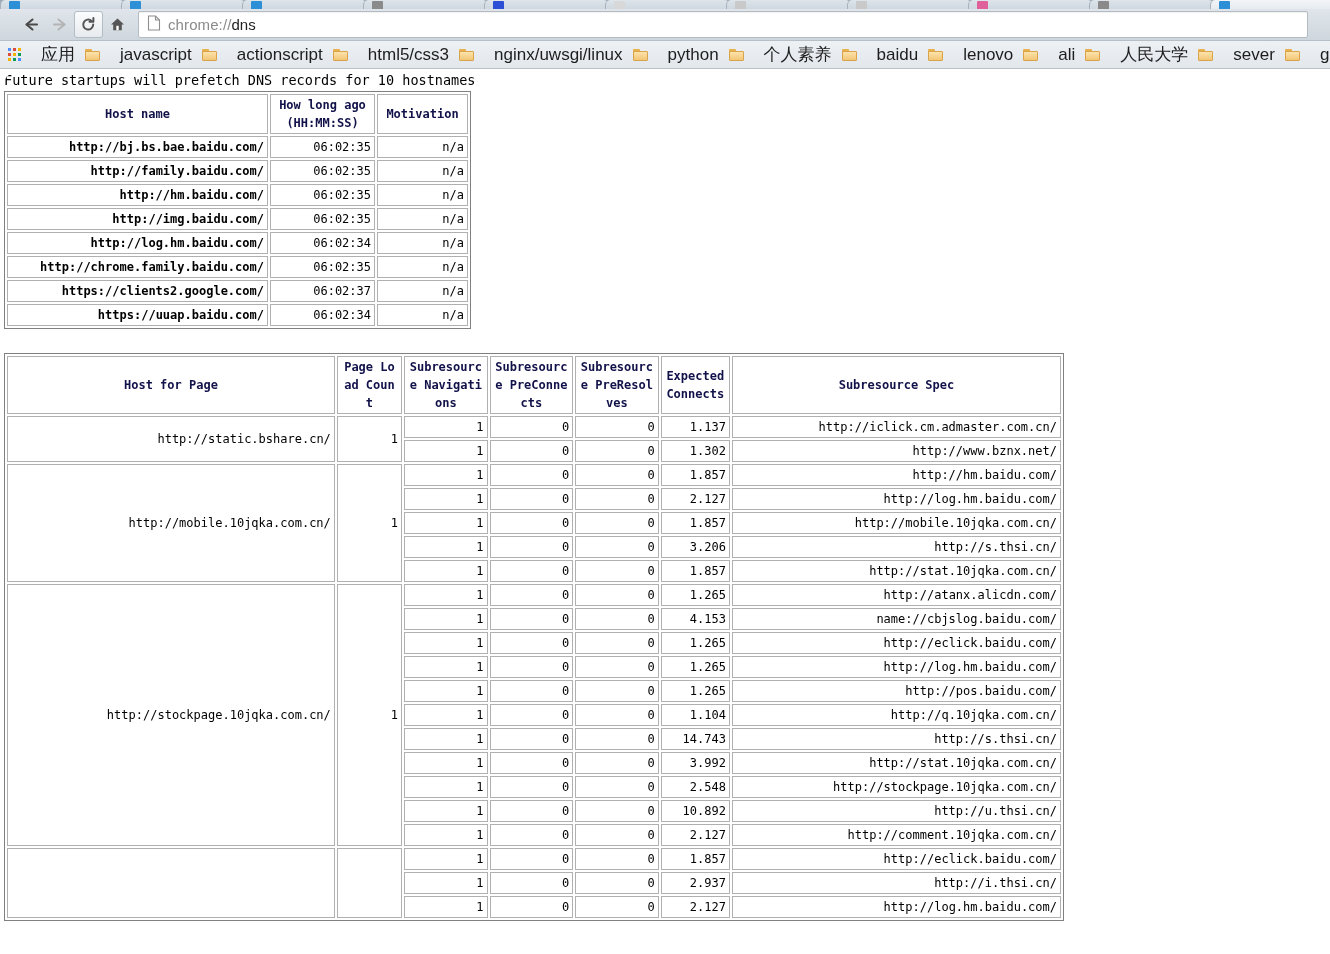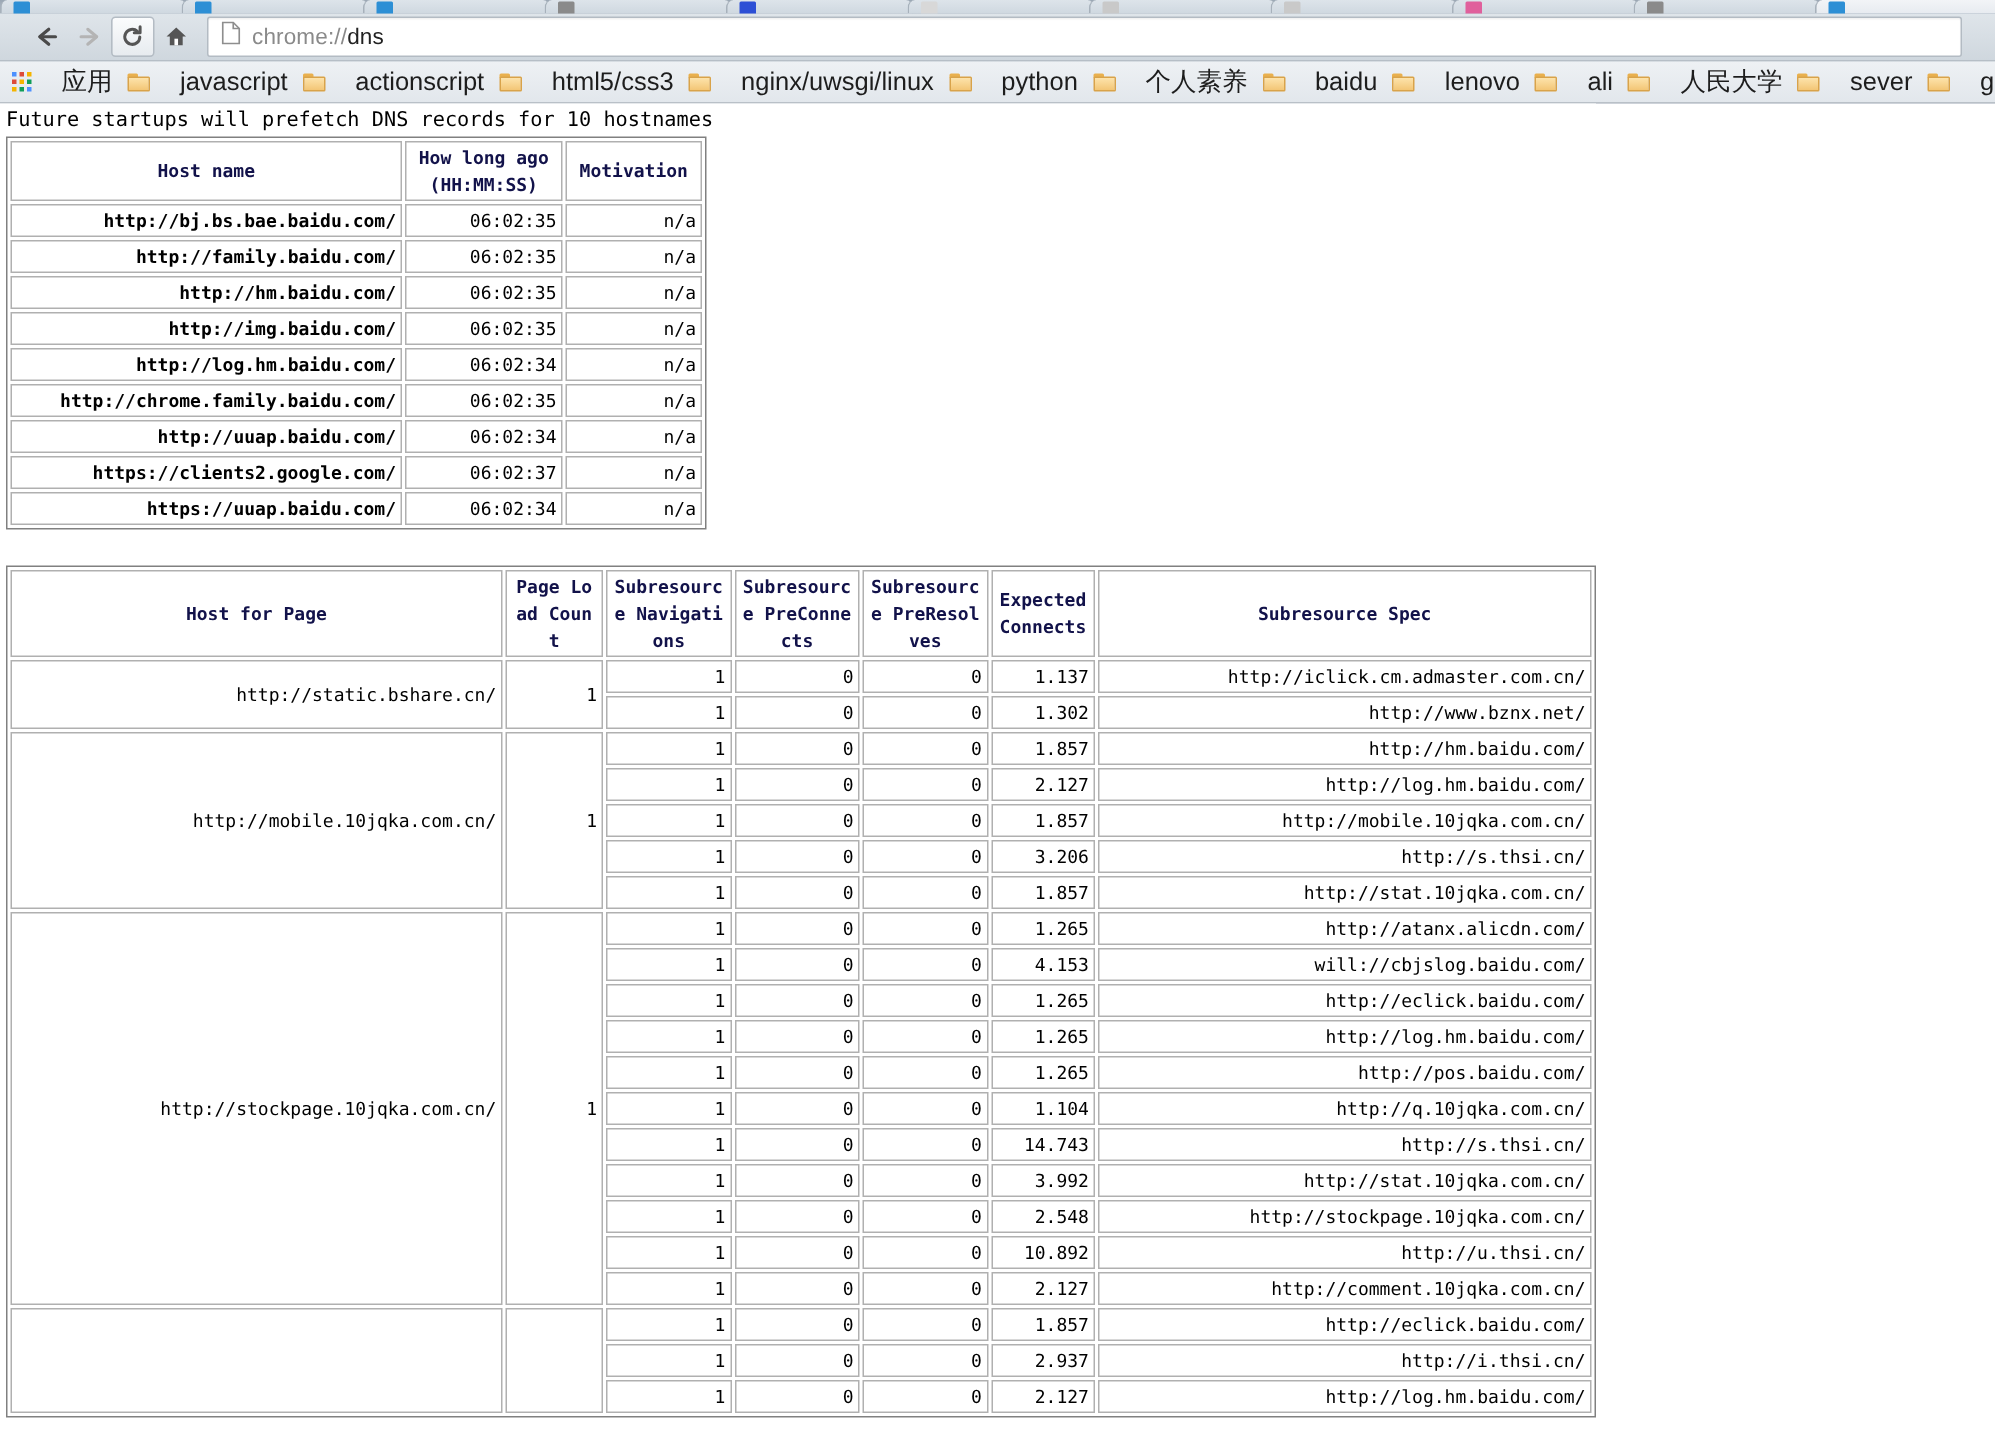--- a/index.html
+++ b/index.html
@@ -155,20 +155,21 @@
   }
   .apps-ico i { display: block; width: 3px; height: 3px; }
 
   
   #page-content {
     position: relative;
     width: 1064px;
     height: 886px;
     background: #ffffff;
     overflow: hidden;
+    border-radius: 25px;
   }
   .dns-intro {
     font-family: "DejaVu Sans Mono", "Liberation Mono", monospace;
     font-size: 13.5px;
     color: #000;
     padding: 3px 0 2px 4px;
     white-space: nowrap;
   }
 
   table.dns-table {
@@ -427,25 +428,20 @@
           <td class="host">http://log.hm.baidu.com/</td>
           <td class="ago">06:02:34</td>
           <td class="motv">n/a</td>
         </tr>
         <tr>
           <td class="host">http://chrome.family.baidu.com/</td>
           <td class="ago">06:02:35</td>
           <td class="motv">n/a</td>
         </tr>
         <tr>
-          <td class="host">http://uuap.baidu.com/</td>
-          <td class="ago">06:02:34</td>
-          <td class="motv">n/a</td>
-        </tr>
-        <tr>
           <td class="host">https://clients2.google.com/</td>
           <td class="ago">06:02:37</td>
           <td class="motv">n/a</td>
         </tr>
         <tr>
           <td class="host">https://uuap.baidu.com/</td>
           <td class="ago">06:02:34</td>
           <td class="motv">n/a</td>
         </tr>
       </tbody>
@@ -524,21 +520,21 @@
           <td class="num">0</td>
           <td class="num">0</td>
           <td class="num">1.265</td>
           <td class="spec">http://atanx.alicdn.com/</td>
         </tr>
         <tr>
           <td class="num">1</td>
           <td class="num">0</td>
           <td class="num">0</td>
           <td class="num">4.153</td>
-          <td class="spec">will://cbjslog.baidu.com/</td>
+          <td class="spec">name://cbjslog.baidu.com/</td>
         </tr>
         <tr>
           <td class="num">1</td>
           <td class="num">0</td>
           <td class="num">0</td>
           <td class="num">1.265</td>
           <td class="spec">http://eclick.baidu.com/</td>
         </tr>
         <tr>
           <td class="num">1</td>

